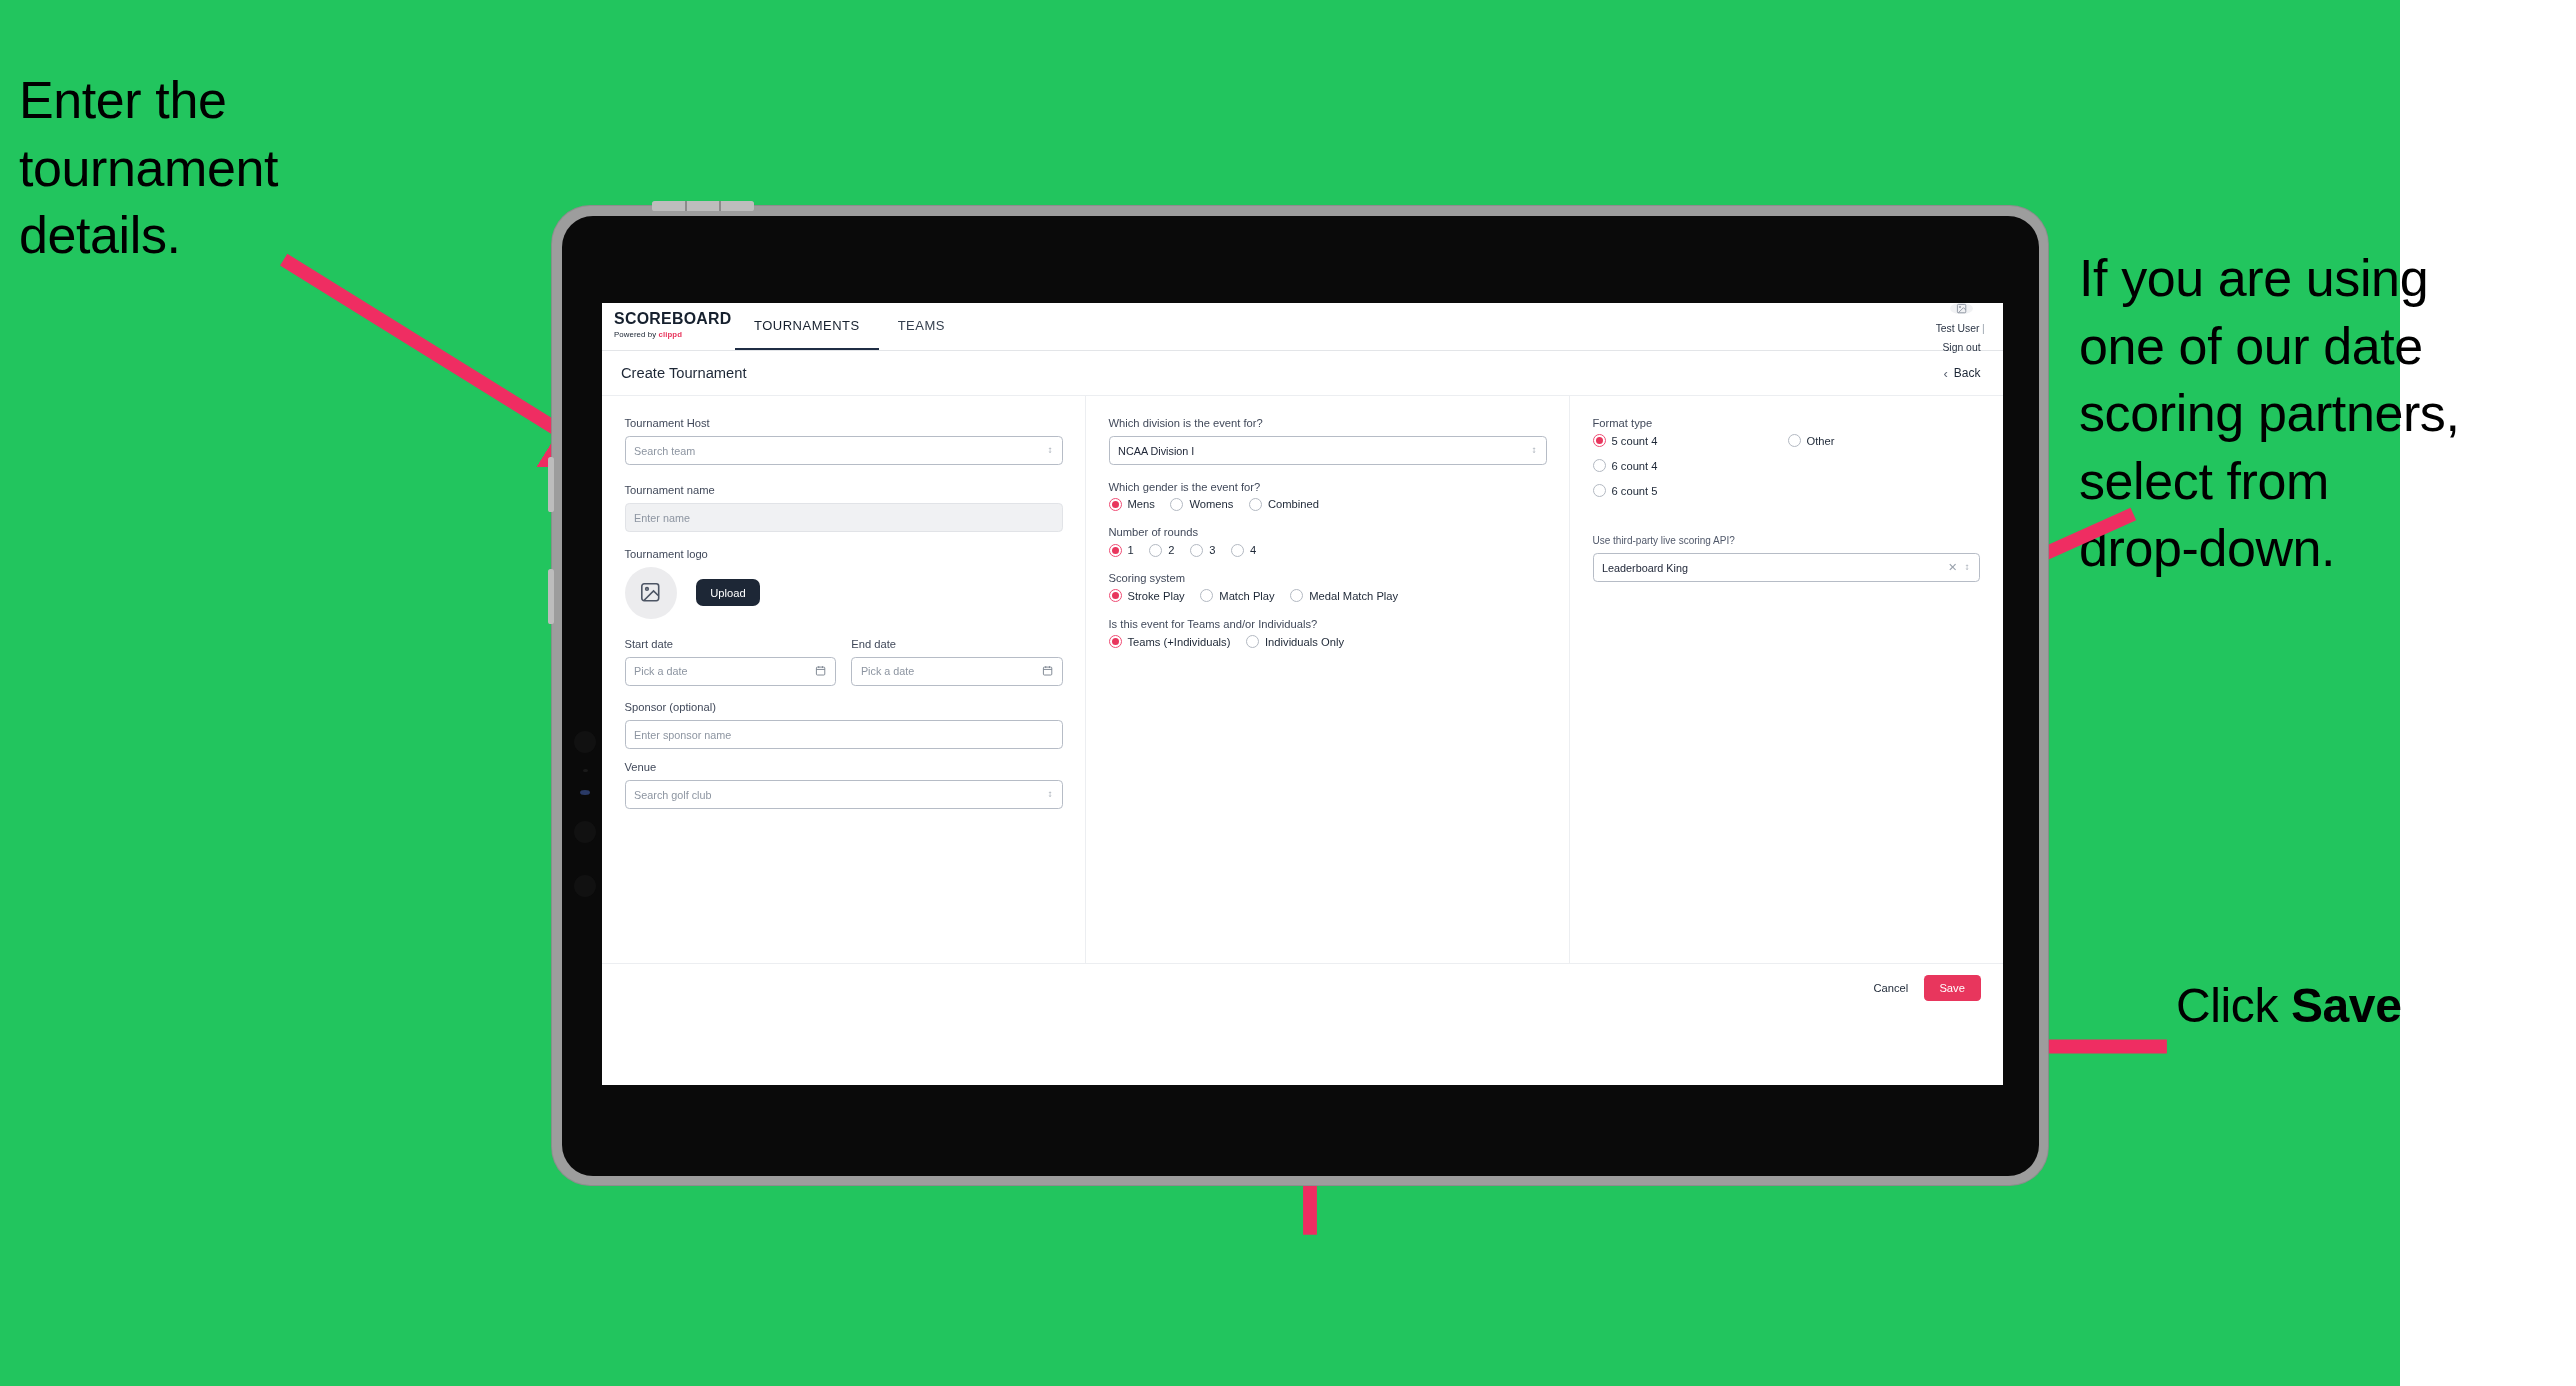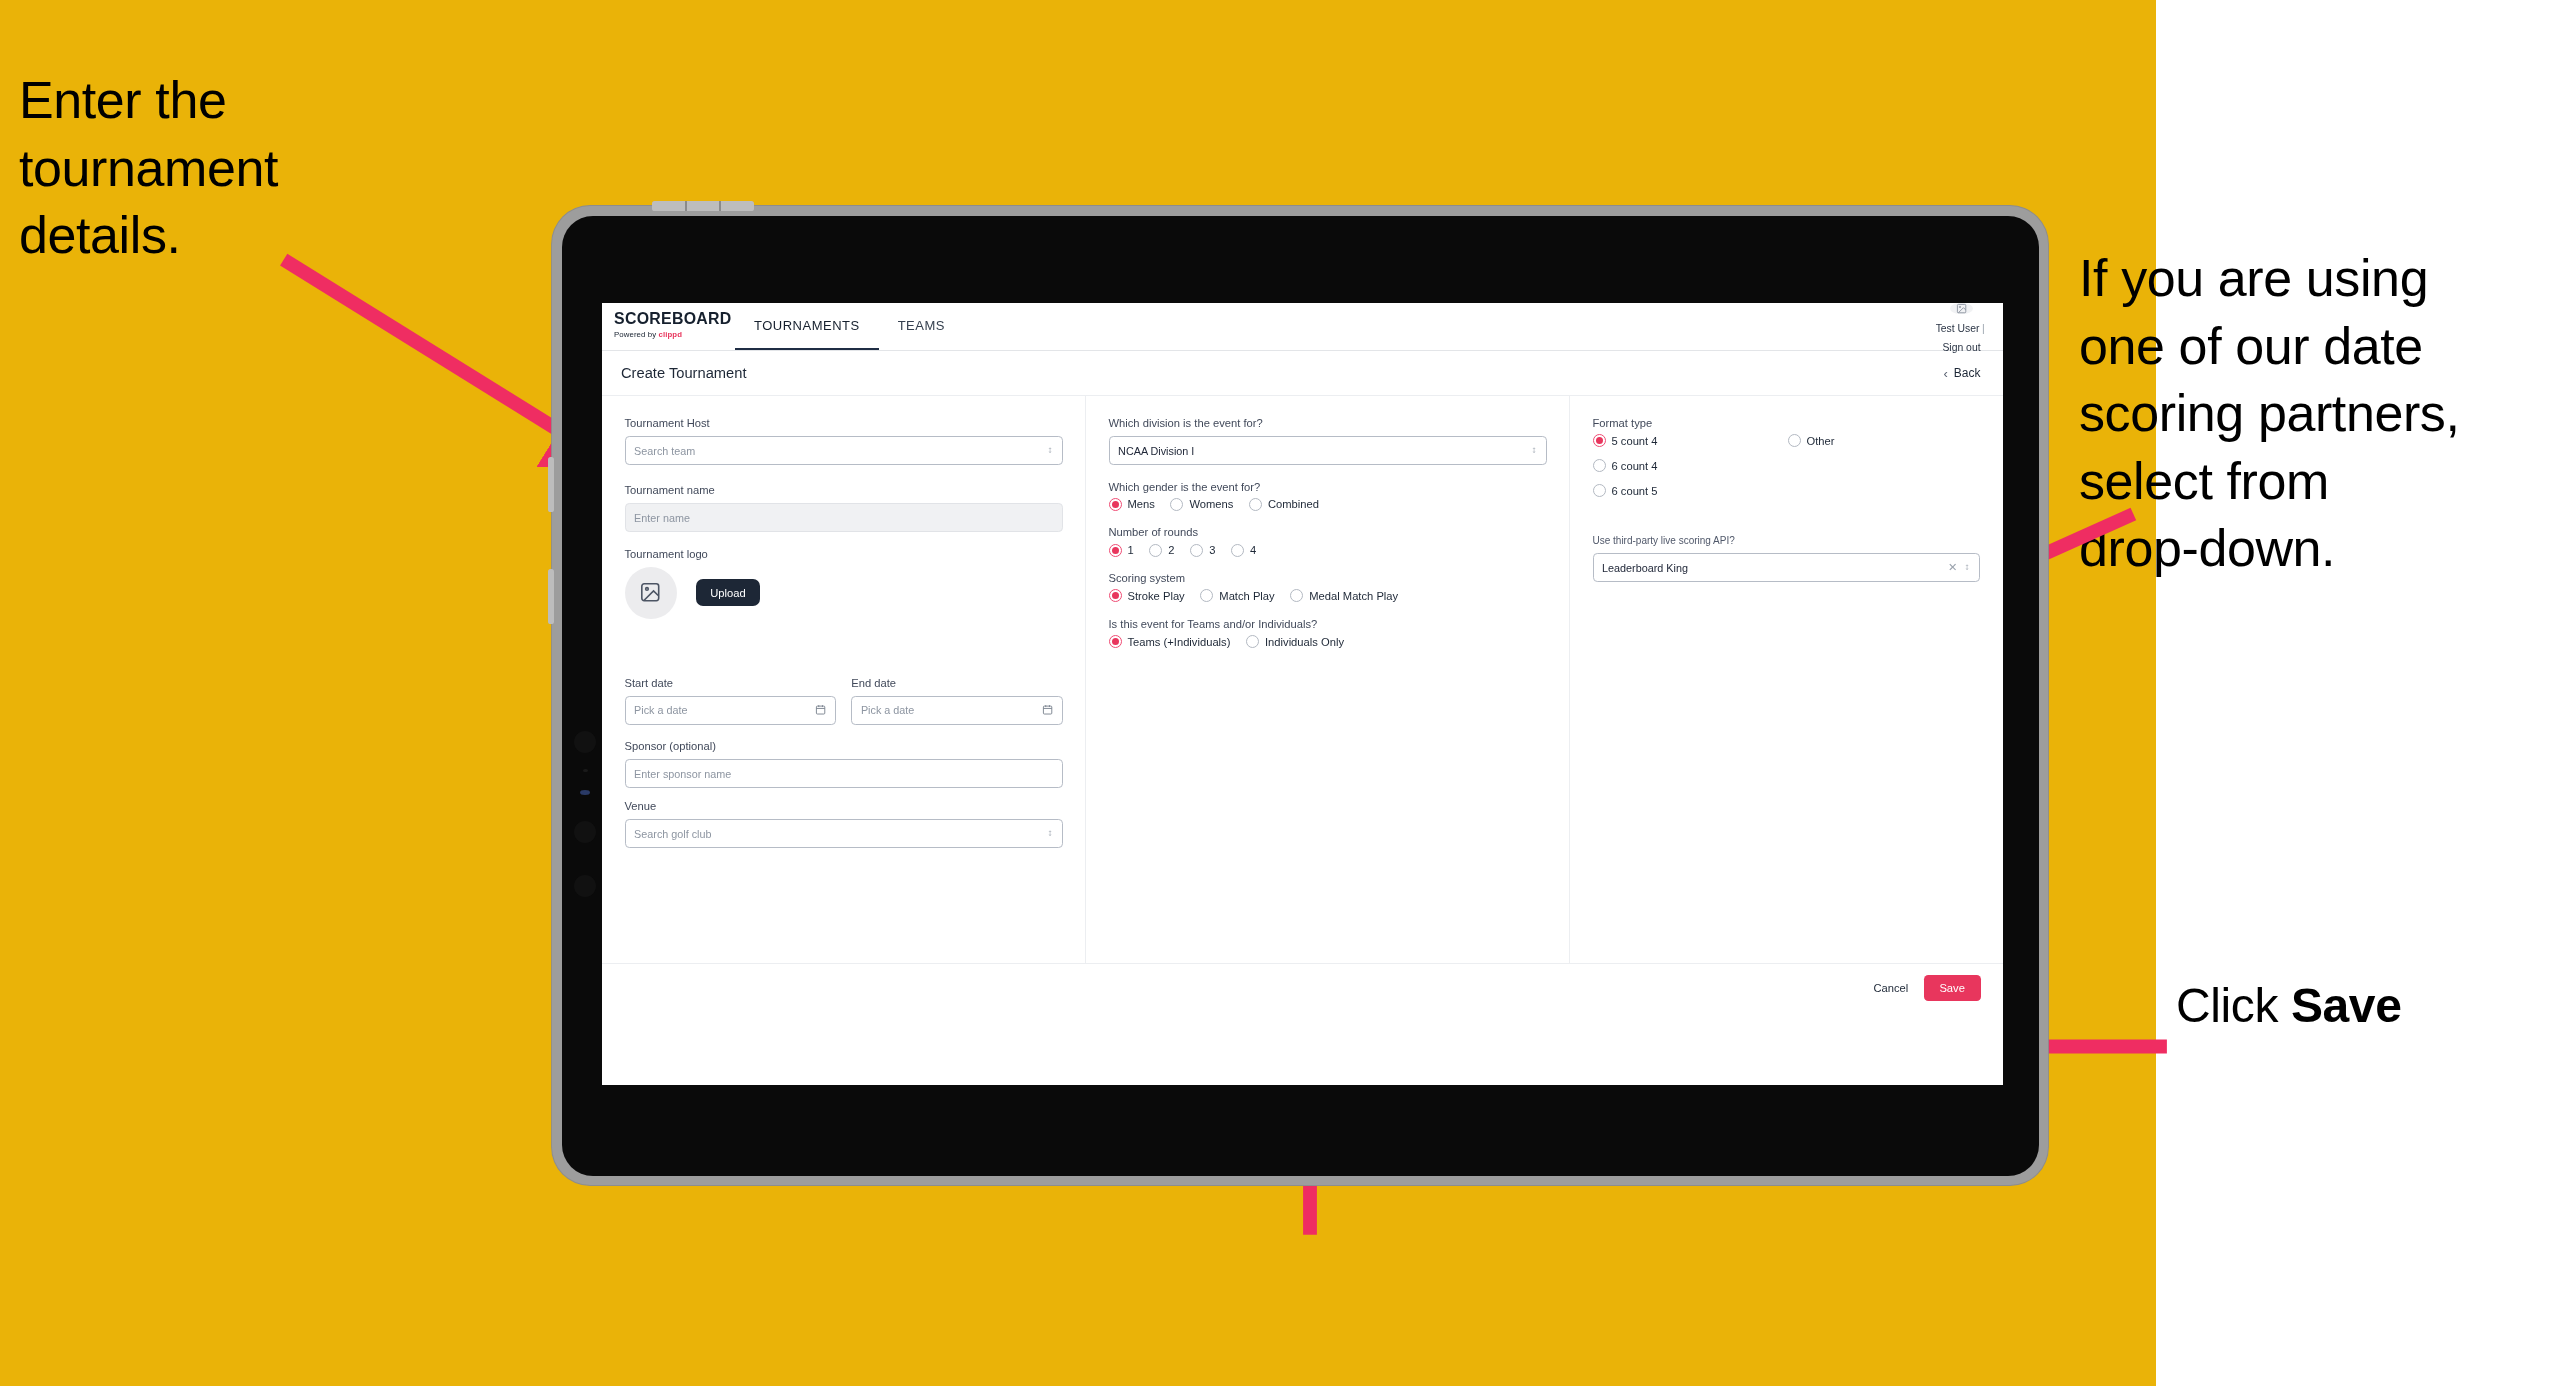--- a/index.html
+++ b/index.html
@@ -2,21 +2,21 @@
 <html style="font-size:14px"><head>
 <meta charset="utf-8">
 <style>
   * { box-sizing: border-box; margin: 0; padding: 0; }
   html, body {
     width: 2576px; height: 1386px;
     background: #ffffff;
     font-family: "Liberation Sans", sans-serif;
     overflow: hidden;
   }
-  .stage { position: relative; width: 2156px; height: 1386px; background:#eab308; }
+  .stage { position: relative; width: 2400px; height: 1386px; background:#22c55e; }
 
   
   .anno {
     position: absolute;
     color: #000;
     font-family: "Liberation Sans", sans-serif;
     line-height: 1.30;
     white-space: pre-line;
     letter-spacing: -0.4px;
   }
@@ -160,21 +160,21 @@
   .logo-row { display:flex; align-items:center; gap: 19px; }
   .logo-circle {
     width: 52px; height: 52px; border-radius:50%; background:#ececee;
     display:flex; align-items:center; justify-content:center;
   }
   .upload-btn {
     background:#1d2736; color:#fff; font-size: 11.2px;
     padding: 7.8px 14.7px; border-radius: 7px; border: none; cursor:pointer;
   }
 
-  .date-row { display:flex; gap: 15.6px; margin-top: 39px; }
+  .date-row { display:flex; gap: 15.6px; }
   .date-col { flex: 1; }
 
   
   .radio-row { display:flex; align-items:center; flex-wrap: wrap; gap: 0; }
   .radio-item {
     display:flex; align-items:center; gap: 6px; margin-right: 15.6px; cursor:pointer;
     font-size: 11.2px; color:#1d2736;
   }
   .rb {
     width: 13px; height: 13px; border-radius:50%;

